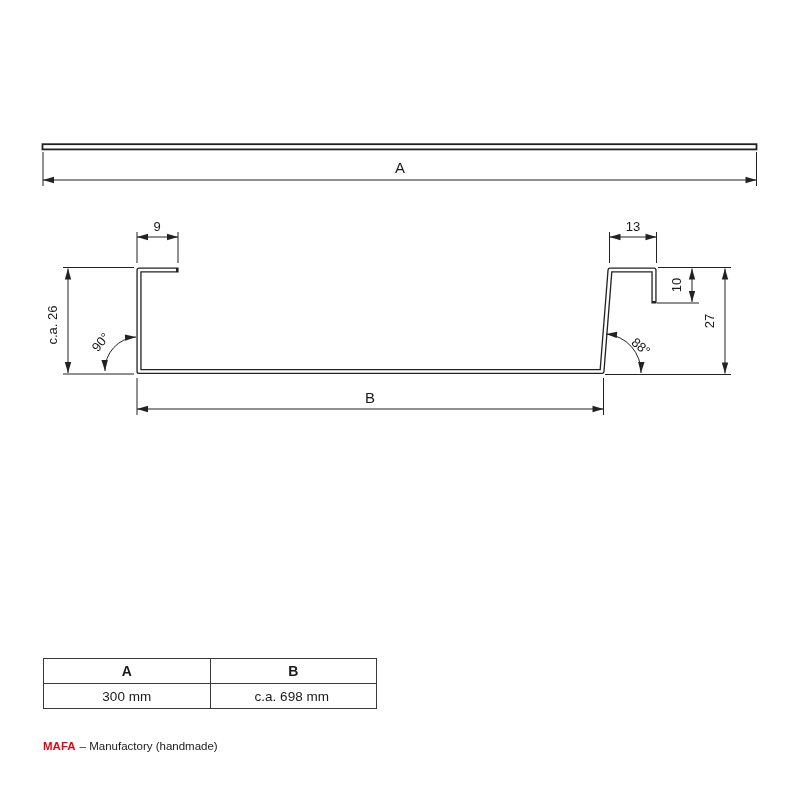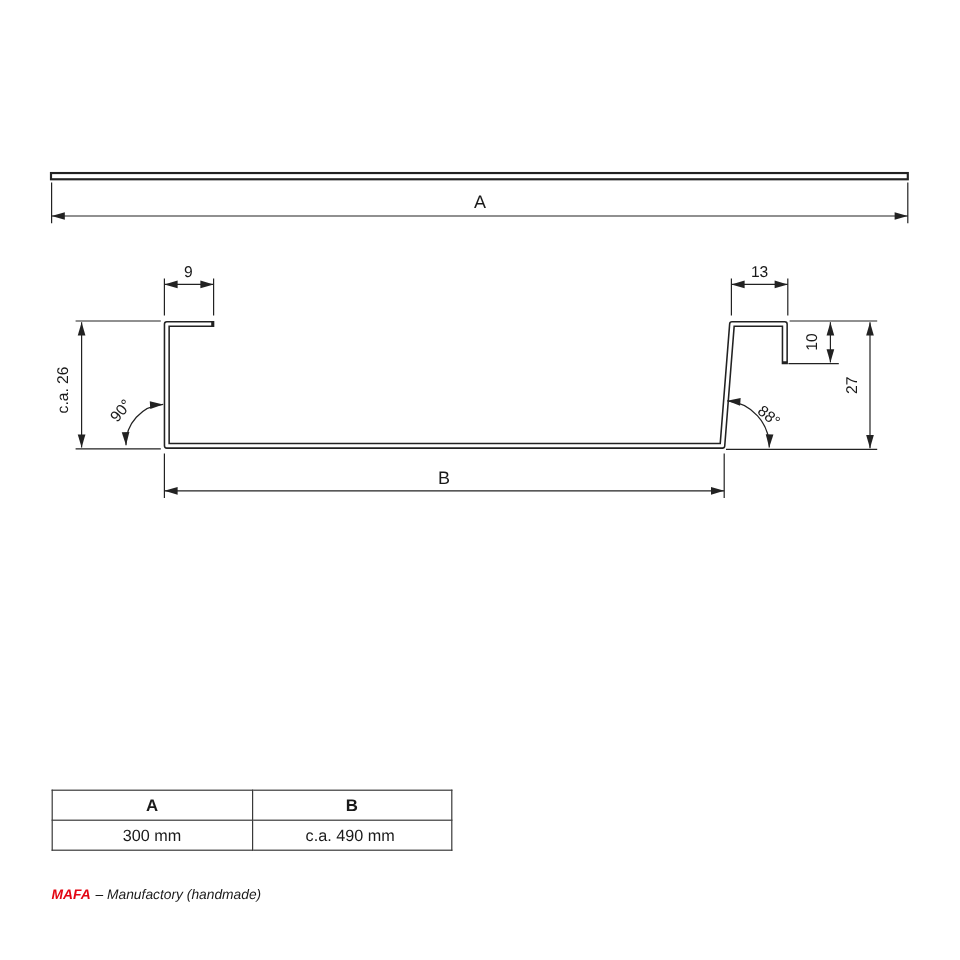--- a/index.html
+++ b/index.html
@@ -8,21 +8,21 @@
   #drawing{position:absolute;left:0;top:0;}
   svg text{font-family:"Liberation Sans",sans-serif;fill:#1a1a1a;}
   .dim-label{font-size:13px;}
   .big-label{font-size:15px;}
   .dim-table{position:absolute;left:43px;top:658px;width:334px;border-collapse:collapse;
              background:#fff;font-size:13.5px;table-layout:fixed;}
   .dim-table th,.dim-table td{border:1.3px solid #3a3a3a;text-align:center;padding:0;height:24px;}
   .dim-table th{font-weight:bold;font-size:14px;}
   .mafa-sup{color:#e30613;font-weight:bold;font-size:8px;vertical-align:super;
             margin-left:3px;position:relative;top:-3px;letter-spacing:.2px;}
-  .footnote{position:absolute;left:43px;top:740px;font-size:11.5px;font-style:italic;}
+  .footnote{position:absolute;left:43px;top:740px;font-size:11.5px;}
   .fn-term{color:#e30613;font-weight:bold;margin-right:4px;}
 </style>
 </head>
 <body>
 
 <div id="stage">
 
   <svg id="drawing" width="800" height="800" viewBox="0 0 800 800">
     <defs>
       <marker id="arw" viewBox="0 0 12 8" refX="11.5" refY="4" markerWidth="12" markerHeight="8" markerUnits="userSpaceOnUse" orient="auto-start-reverse">
@@ -99,21 +99,21 @@
     <thead>
       <tr>
         <th>A</th>
         <th>B</th>
       </tr>
     </thead>
     <tbody>
       <tr>
         <td>300 mm</td>
         <td>
-          <span>c.a. 490 mm</span><sup class="mafa-sup"></sup>
+          <span>c.a. 698 mm</span><sup class="mafa-sup"></sup>
         </td>
       </tr>
     </tbody>
   </table>
 
   <div class="footnote">
     <span class="fn-term">MAFA</span><span>– Manufactory (handmade)</span>
   </div>
 
 </div>

